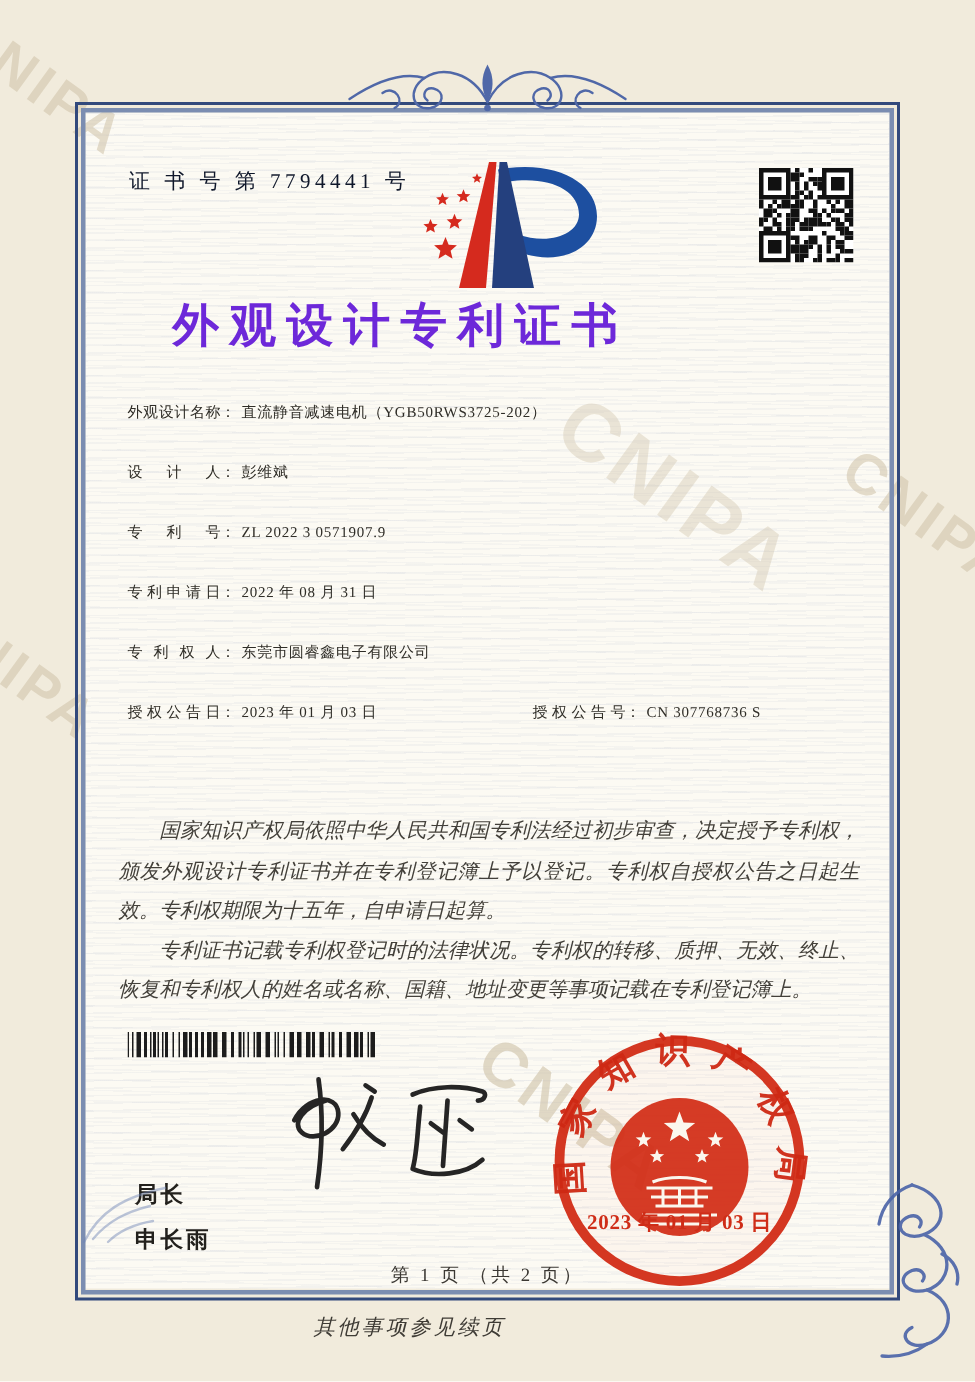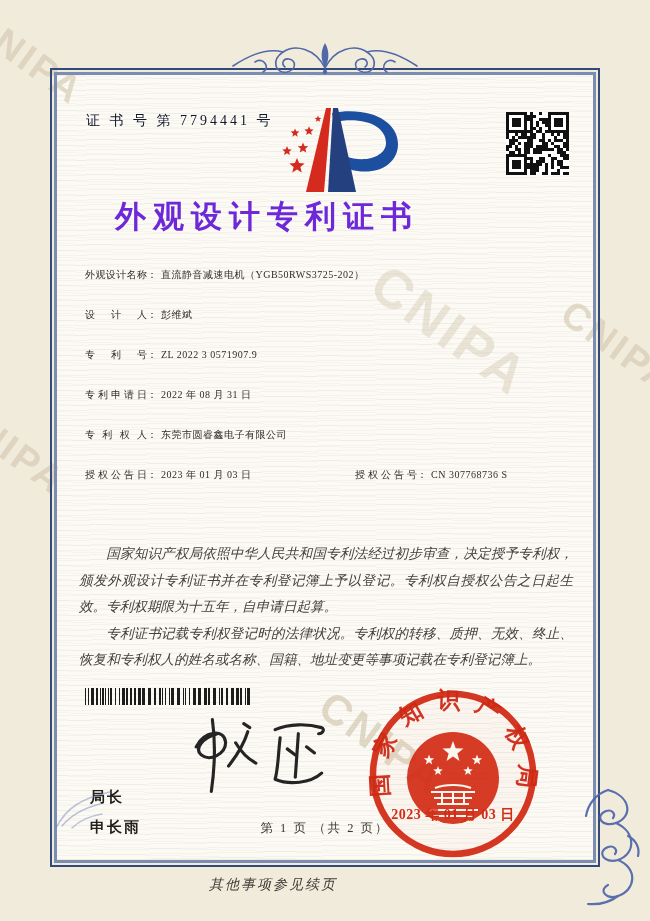--- a/index.html
+++ b/index.html
@@ -34,21 +34,21 @@
   .paras{position:absolute;left:79px;top:541px;width:494px;font-size:13.6px;line-height:1.95;color:#43403a;
     font-style:italic;text-align:justify;}
   .paras p{margin:0;text-indent:2em;}
   .barcode{position:absolute;left:85px;top:688px;width:172px;height:17px;}
   .signer{position:absolute;left:90px;top:738px;font-family:Liberation Sans, sans-serif;
     font-size:15px;color:#23211d;font-weight:bold;letter-spacing:2px;line-height:30px;margin-top:44px;}
   .sig{position:absolute;left:182px;top:714px;width:172px;height:92px;}
   .seal{position:absolute;left:358px;top:679px;width:190px;height:190px;}
   .seal-date{position:absolute;left:358px;top:806px;width:190px;text-align:center;font-size:14px;font-weight:bold;
     color:#cf2d18;letter-spacing:.5px;z-index:4;}
-  .footer-page{position:absolute;left:0;top:820px;width:650px;text-align:center;font-size:12.5px;
+  .footer-page{position:absolute;left:0;top:842px;width:650px;text-align:center;font-size:12.5px;
     letter-spacing:2px;color:#3b3833;}
   .note{position:absolute;left:0;top:876px;width:546px;text-align:center;font-size:14px;font-style:italic;
     color:#3e3b35;letter-spacing:2px;}
   .orn-top{position:absolute;left:225px;top:38px;width:200px;height:46px;z-index:4;}
   .orn-br{position:absolute;left:566px;top:786px;width:82px;height:122px;z-index:4;}
   .orn-bl{position:absolute;left:52px;top:786px;width:62px;height:46px;z-index:3;opacity:.45;}
 </style>
 </head>
 <body>
 

